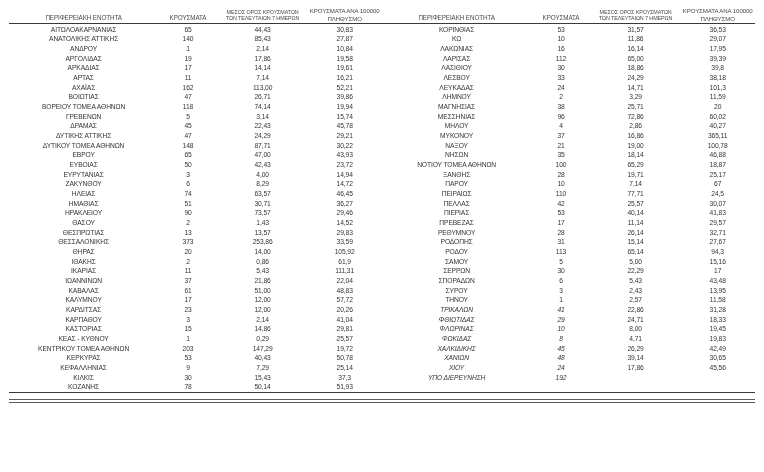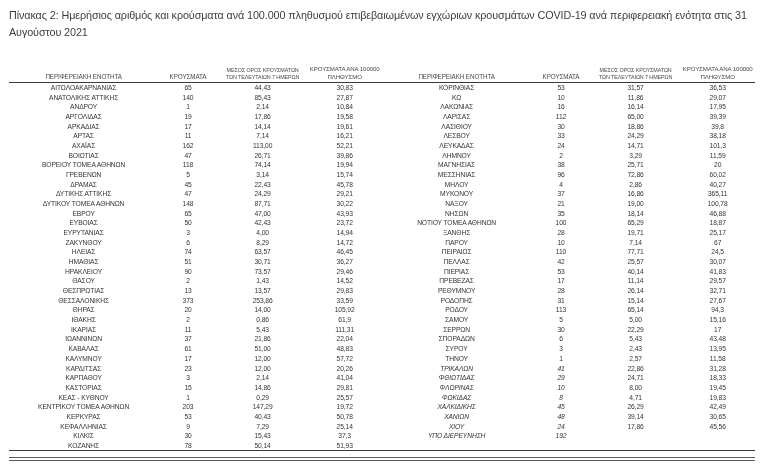--- a/index.html
+++ b/index.html
@@ -25,21 +25,20 @@
   .trow { display:grid; grid-template-columns:40% 16% 24% 20%; height:9.68px; align-items:center; }
   .cell { text-align:center; font-size:6.7px; color:#333333; letter-spacing:-0.1px; white-space:nowrap; overflow:visible; }
   .trow.italic .c0, .trow.italic .c1 { font-style:italic; }
   .endrule { margin-top:6px; height:4px; border-top:1px solid #5a5a5a; border-bottom:1px solid #5a5a5a; }
 </style>
 </head>
 <body>
 
 <div class="page">
 
-  <div class="title">Πίνακας 2:  Ημερήσιος αριθμός και κρούσματα ανά 100.000 πληθυσμού επιβεβαιωμένων εγχώριων κρουσμάτων COVID-19 ανά περιφερειακή ενότητα στις 31 Αυγούστου 2021</div>
 
   <div class="tablewrap">
 
     <div class="thead">
       <div class="half-head">
         <div class="hcell single">ΠΕΡΙΦΕΡΕΙΑΚΗ ΕΝΟΤΗΤΑ</div>
         <div class="hcell single">ΚΡΟΥΣΜΑΤΑ</div>
         <div class="hcell double">
           <div>ΜΕΣΟΣ ΟΡΟΣ ΚΡΟΥΣΜΑΤΩΝ</div>
           <div>ΤΩΝ ΤΕΛΕΥΤΑΙΩΝ 7 ΗΜΕΡΩΝ</div>

